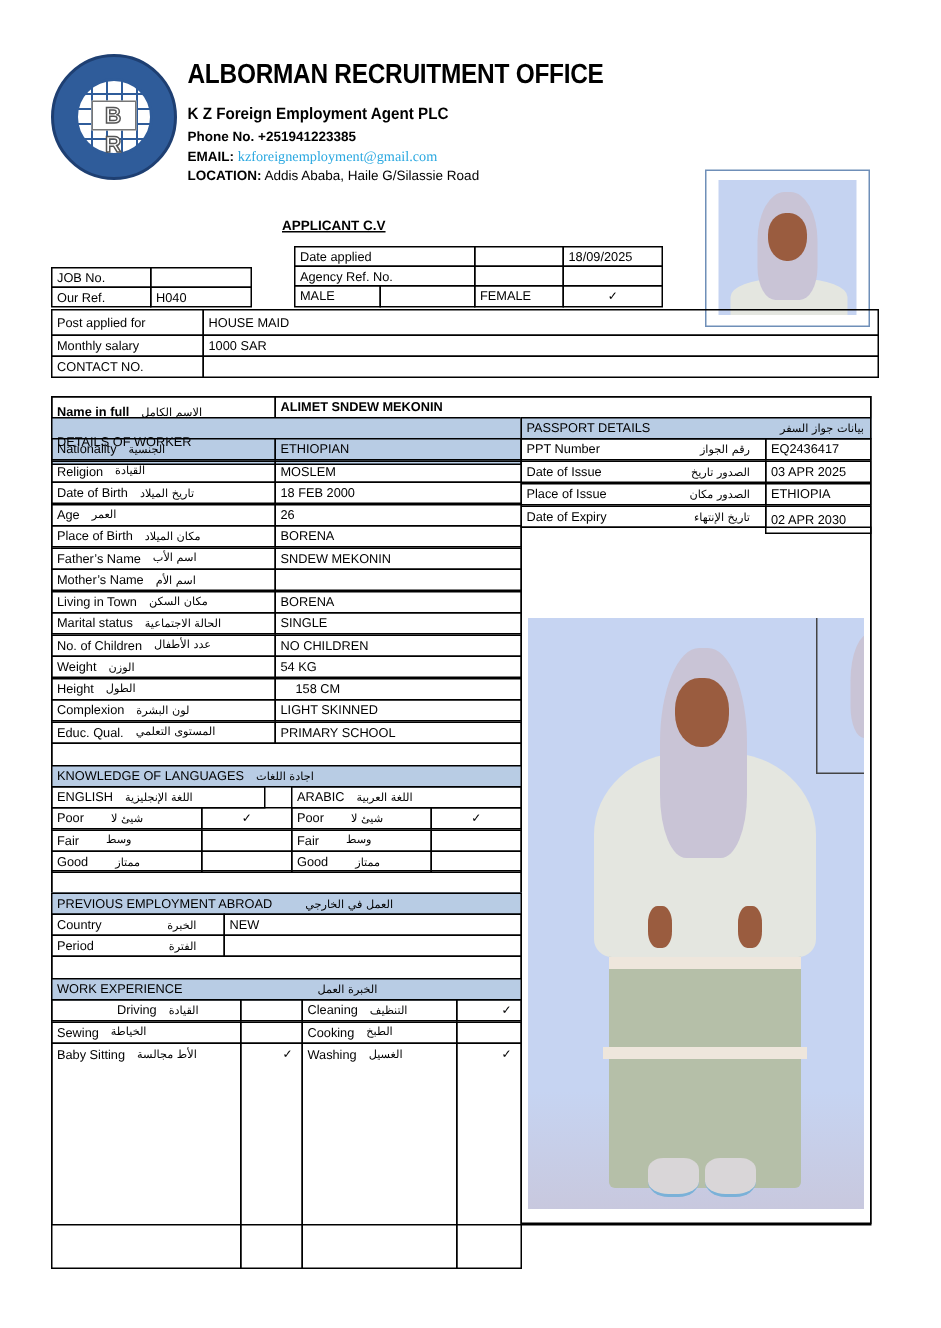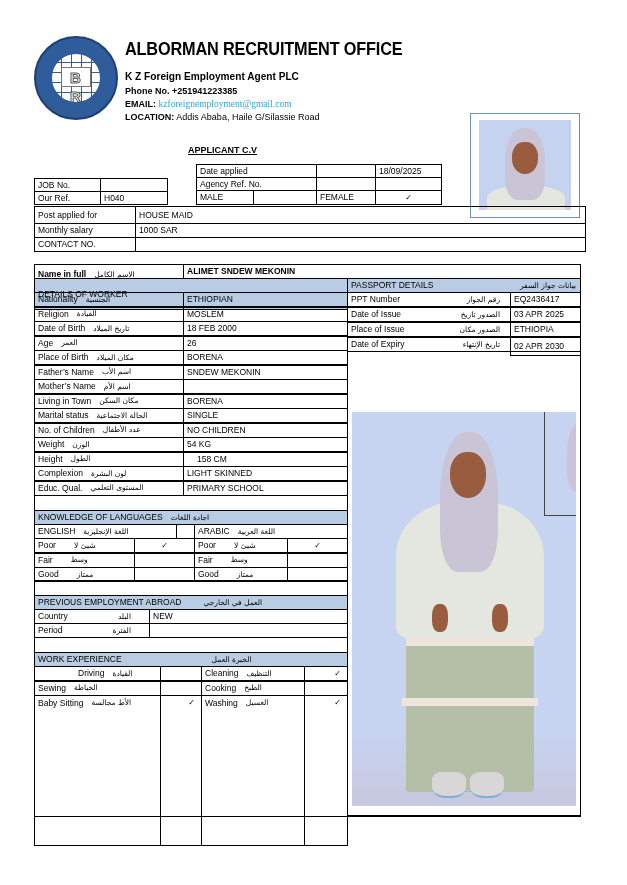--- a/index.html
+++ b/index.html
@@ -277,21 +277,21 @@
     <div class="cell check" style="left: 287px; top: 567px; width: 61px; height: 15px;"></div>
   </div>
 <div class="cell" style="left:34px; top:580px; width:314px; height:16px;"></div>
 
 <div class="cell hdr" style="left:34px; top:595px; width:314px; height:15px;">
   <span>PREVIOUS EMPLOYMENT ABROAD</span>
   <span class="ar" style="margin-left:22px;">العمل في الخارجي</span>
 </div>
 <div class="cell" style="left:34px; top:609px; width:116px; height:15px; justify-content:space-between; padding-right:18px;">
   <span>Country</span>
-  <span class="ar">البلد</span>
+  <span class="ar">الخبرة</span>
 </div>
 <div class="cell" style="left:149px; top:609px; width:199px; height:15px;">NEW</div>
 <div class="cell" style="left:34px; top:623px; width:116px; height:15px; justify-content:space-between; padding-right:18px;">
   <span>Period</span>
   <span class="ar">الفترة</span>
 </div>
 <div class="cell" style="left:149px; top:623px; width:199px; height:15px;"></div>
 <div class="cell" style="left:34px; top:637px; width:314px; height:16px;"></div>
 
 <div class="cell hdr" style="left:34px; top:652px; width:314px; height:15px;">

